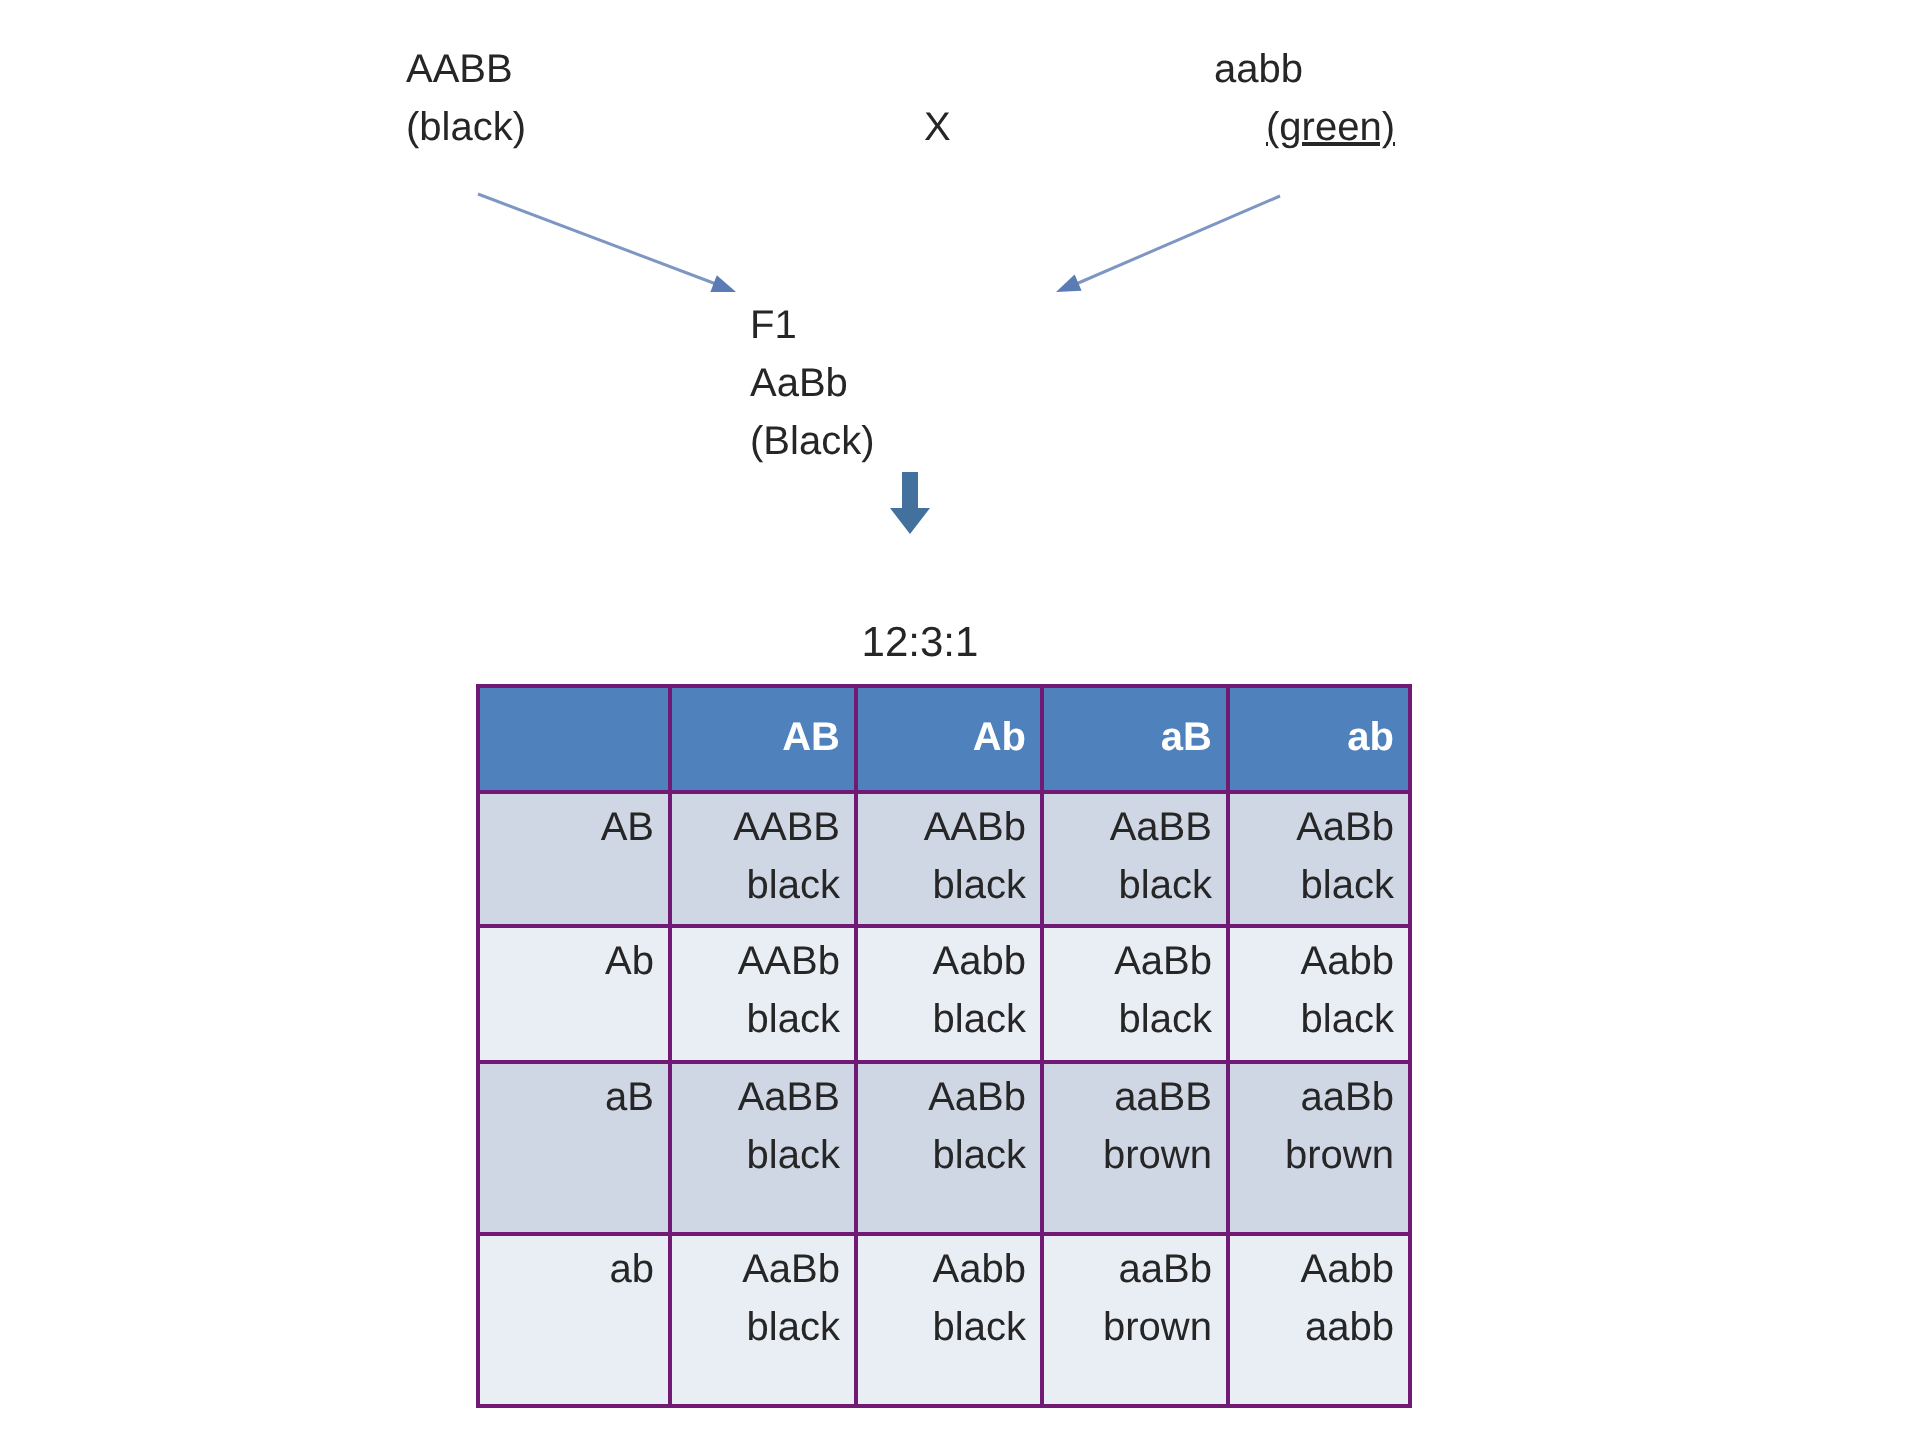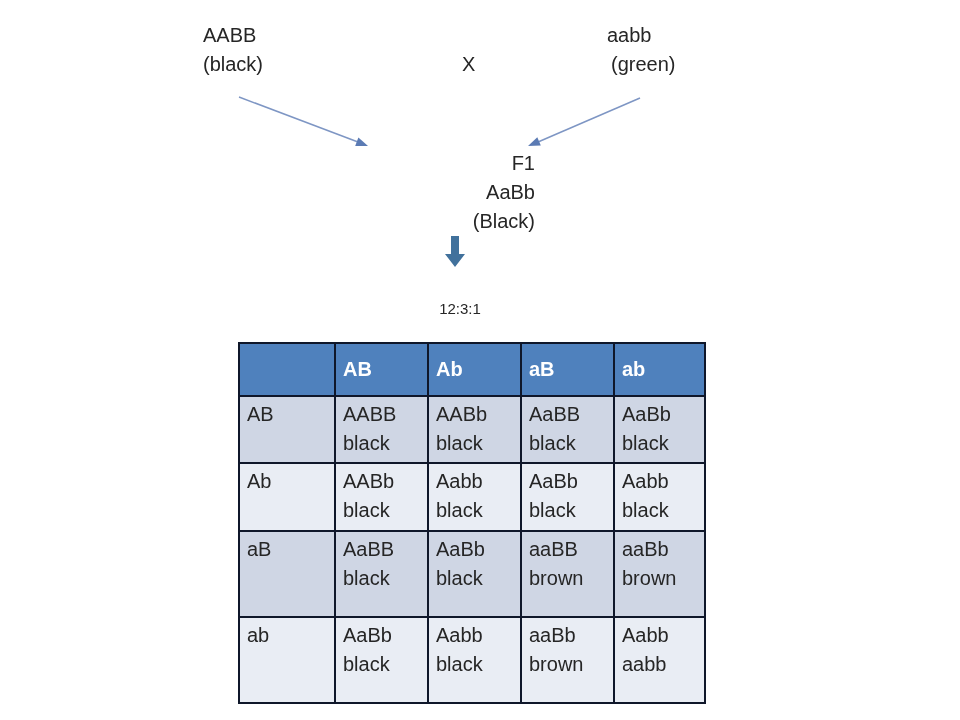--- a/index.html
+++ b/index.html
@@ -14,35 +14,35 @@
     font-family:"Liberation Sans", sans-serif;color:var(--text);
     position:relative;overflow:hidden;
   }
   .slide{position:absolute;inset:0;}
   .abs{position:absolute;}
   .arrows-svg{position:absolute;left:0;top:0;width:960px;height:720px;pointer-events:none;}
 
   .parent{font-size:20px;line-height:29px;white-space:nowrap;}
   .parent-left{left:203px;top:21px;}
   .parent-right{left:607px;top:21px;}
-  .parent-right .pheno{margin-left:4px;}
+  .parent-right .pheno{margin-left:26px;text-decoration:underline;}
   .cross-x{left:462px;top:50px;font-size:20px;line-height:29px;}
 
-  .f1-block{left:375px;top:149px;width:160px;text-align:right;font-size:20px;line-height:29px;}
+  .f1-block{left:375px;top:149px;width:160px;text-align:left;font-size:20px;line-height:29px;}
   .f2-label{left:375px;top:268px;width:170px;text-align:center;font-size:15px;line-height:20px;}
-  .f2-ratio{left:375px;top:295px;width:170px;text-align:center;font-size:15px;line-height:28px;}
+  .f2-ratio{left:375px;top:308px;width:170px;text-align:center;font-size:21px;line-height:28px;}
 
   table.punnett{
     position:absolute;left:238px;top:342px;width:466px;
     border-collapse:collapse;table-layout:fixed;
     font-size:20px;
   }
   .punnett th,.punnett td{
-    border:2px solid #0f172a;
-    text-align:left;vertical-align:top;
+    border:2px solid #701a75;
+    text-align:right;vertical-align:top;
     padding:3px 7px;line-height:29px;
     overflow:hidden;
   }
   .punnett thead tr{height:53px;}
   .punnett thead th{
     background:var(--header-bg);color:var(--header-text);
     font-weight:bold;vertical-align:middle;padding-top:0;padding-bottom:0;
   }
   .punnett tbody tr.r1{height:67px;}
   .punnett tbody tr.r2{height:68px;}

